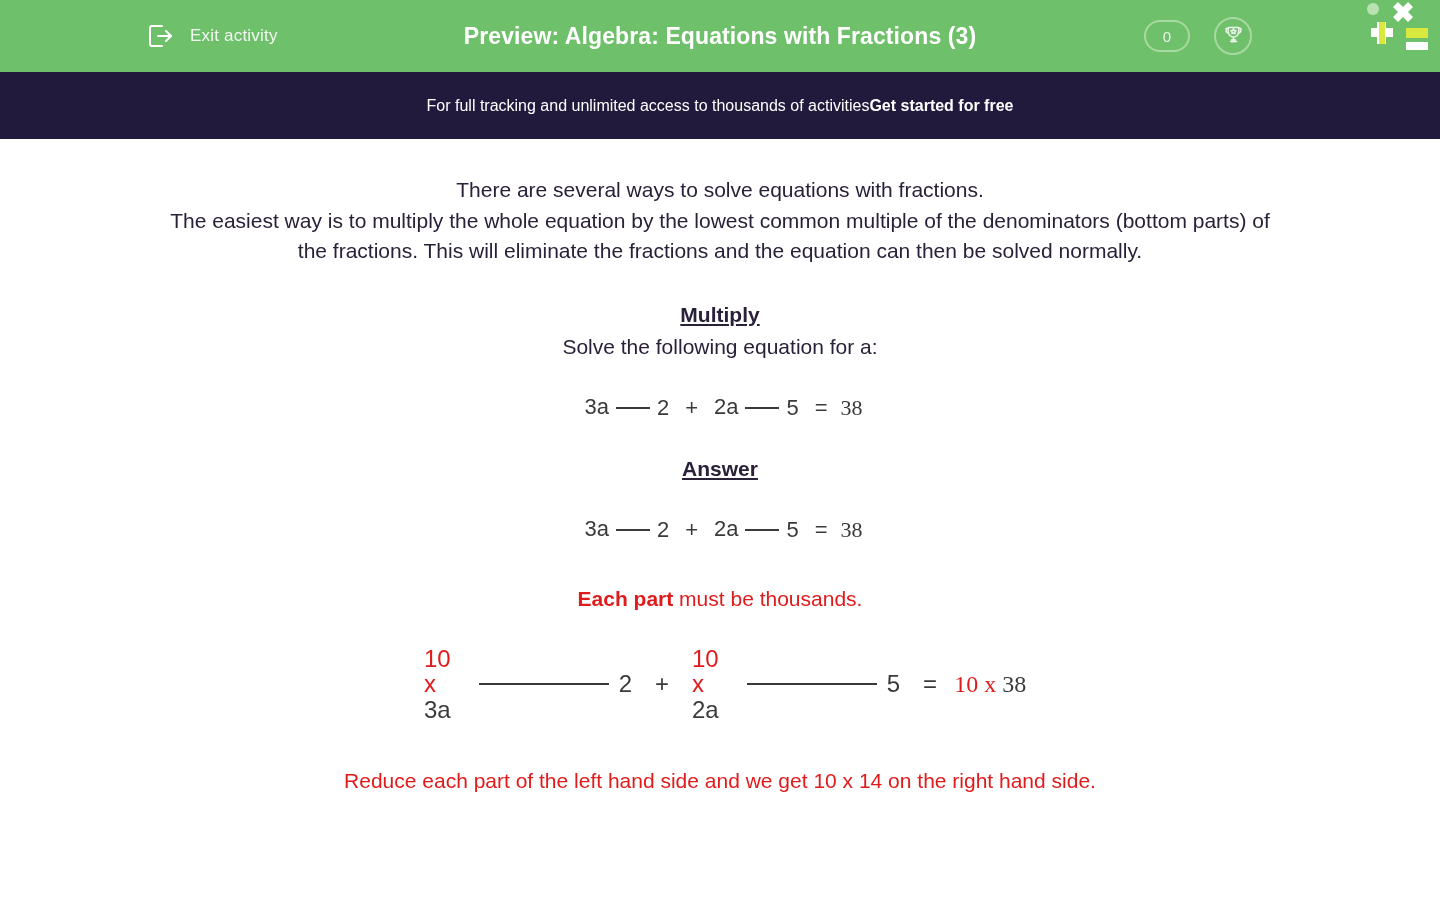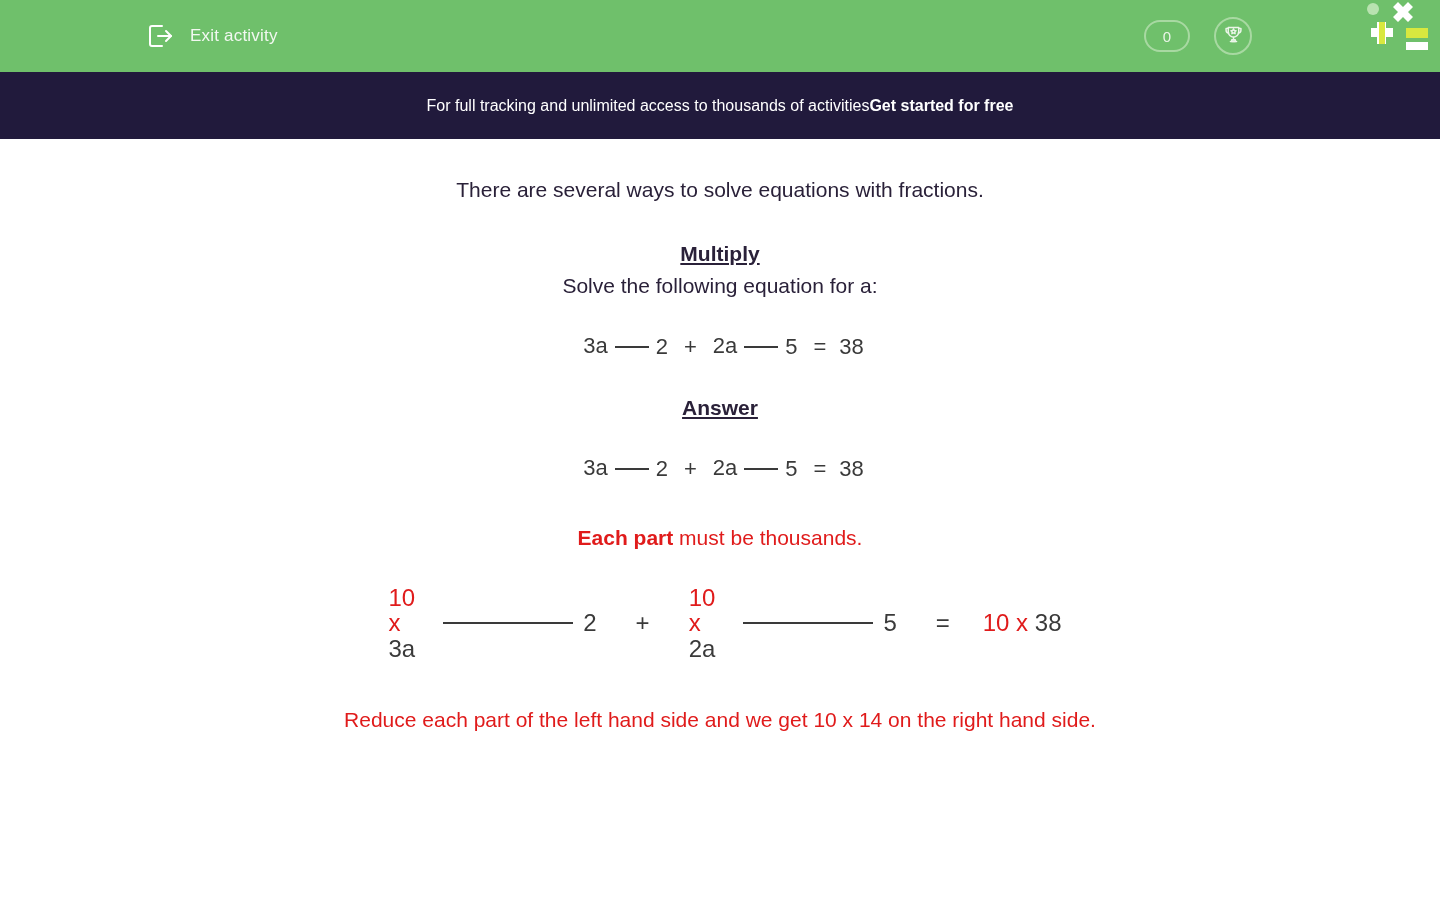--- a/index.html
+++ b/index.html
@@ -125,37 +125,37 @@
   .eq-row {
     display: flex;
     align-items: center;
     justify-content: center;
     gap: 6px;
     font-size: 22px;
     color: #3a3a3a;
   }
   .eq-1 { margin-top: 36px; }
   .eq-2 { margin-top: 36px; }
-  .eq-3 { margin-top: 32px; font-size: 24px; gap: 26px; }
+  .eq-3 { margin-top: 32px; font-size: 24px; gap: 10px; }
 
   .frac {
     display: inline-flex;
     align-items: center;
     line-height: 1.08;
   }
   .frac .num { padding: 0 7px 1px; }
   .frac .den { padding: 1px 7px 0; }
   .frac .bar {
     height: 2px;
     background: #3a3a3a;
     width: 100%;
     min-width: 34px;
   }
   .op { padding: 0 3px; }
-  .rhs { padding-left: 4px; }
+  .rhs { padding-left: 4px; font-family: Liberation Serif, serif; }
 
   .frac-wide .num, .frac-wide .den { padding: 0 10px; }
   .frac-wide .bar { min-width: 96px; }
   .red { color: #E01B1B; }
   .dark { color: #3a3a3a; }
 
   
   .note {
     text-align: center;
     color: #E01B1B;
@@ -175,20 +175,21 @@
     <span>
       <svg class="exit-icon" viewBox="0 0 30 26" fill="none" stroke="#ffffff" stroke-width="2" stroke-linecap="round" stroke-linejoin="round">
         <path d="M14 3 H4 a2 2 0 0 0 -2 2 v16 a2 2 0 0 0 2 2 h10"></path>
         <path d="M18 8 l5 5 -5 5"></path>
         <path d="M10 13 H23"></path>
       </svg>
     </span>
     <span class="exit-label">Exit activity</span>
   </div>
 
+  <div class="header-title">Preview: Algebra: Equations with Fractions (3)</div>
 
   <div class="header-right">
     <div class="score-pill">0</div>
     <div class="trophy-btn">
       <span>
         <svg viewBox="0 0 24 24" fill="none" stroke="#eaf5e8" stroke-width="1.7" stroke-linecap="round" stroke-linejoin="round">
           <path d="M6 4 h12 v5 a6 6 0 0 1 -12 0 z"></path>
           <path d="M6 5 H3.5 v2 a3.5 3.5 0 0 0 3 3.4"></path>
           <path d="M18 5 h2.5 v2 a3.5 3.5 0 0 1 -3 3.4"></path>
           <path d="M12 15 v3"></path>
@@ -214,20 +215,21 @@
 </div>
 
 <div class="promo">
   <span>For full tracking and unlimited access to thousands of activities</span>
   <a class="promo-link" href="#">Get started for free</a>
 </div>
 
 <div class="content">
 
   <div class="para">There are several ways to solve equations with fractions.</div>
+  <div class="para">The easiest way is to multiply the whole equation by the lowest common multiple of the denominators (bottom parts) of the fractions.  This will eliminate the fractions and the equation can then be solved normally.</div>
 
   <div class="section-head">Multiply</div>
   <div class="subline">Solve the following equation for a:</div>
 
   <div class="eq-row eq-1">
     <span class="frac">
       <span class="num">3a</span>
       <span class="bar"></span>
       <span class="den">2</span>
     </span>

